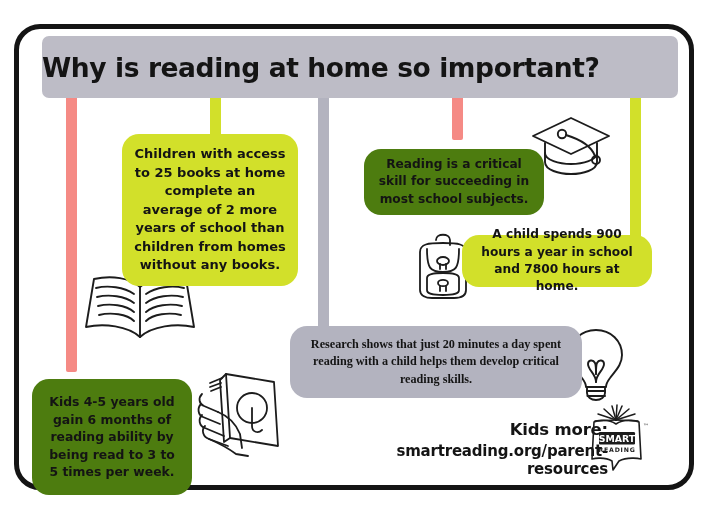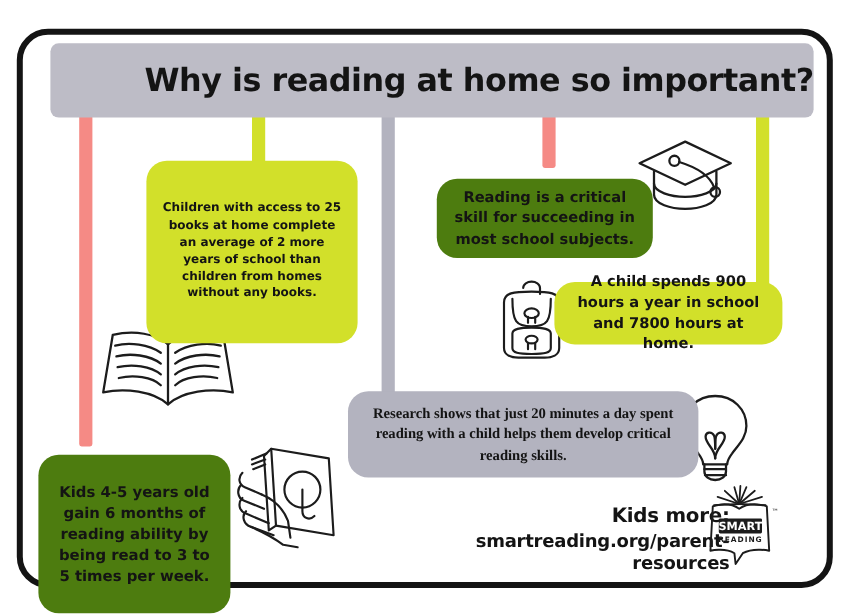--- a/index.html
+++ b/index.html
@@ -48,21 +48,21 @@
   .title-bar {
     position: absolute;
     left: 42px;
     top: 36px;
     width: 636px;
     height: 62px;
     background: #bdbcc6;
     border-radius: 7px;
     display: flex;
     align-items: center;
-    justify-content: flex-end;
+    justify-content: flex-start;
   }
   .title-text {
     font-size: 26.5px;
     font-weight: 700;
     color: #141414;
     letter-spacing: -0.4px;
     white-space: nowrap;
   }
 
   
@@ -78,36 +78,36 @@
     color: #141414;
     font-weight: 700;
     line-height: 1.42;
   }
   .bubble.green { background: #d2e02a; }
   .bubble.pink  { background: #4d7c0f; margin-top: 15px; }
   .bubble.gray  { background: #b3b3bf; font-family: Liberation Serif, serif; }
 
   #bubble-books {
     left: 122px; top: 134px; width: 176px; height: 152px;
-    font-size: 10px;
+    font-size: 13px;
   }
   #bubble-critical {
     left: 364px; top: 134px; width: 180px; height: 66px;
     font-size: 12.2px;
   }
   #bubble-hours {
     left: 462px; top: 235px; width: 190px; height: 52px;
     font-size: 12.2px;
   }
   #bubble-research {
     left: 290px; top: 326px; width: 292px; height: 72px;
     font-size: 12.2px;
   }
   #bubble-kids {
-    left: 32px; top: 364px; width: 160px; height: 132px;
+    left: 32px; top: 364px; width: 160px; height: 116px;
     font-size: 12.4px;
   }
 
   
   .footer {
     position: absolute;
     left: 330px;
     top: 420px;
     width: 278px;
     text-align: right;

